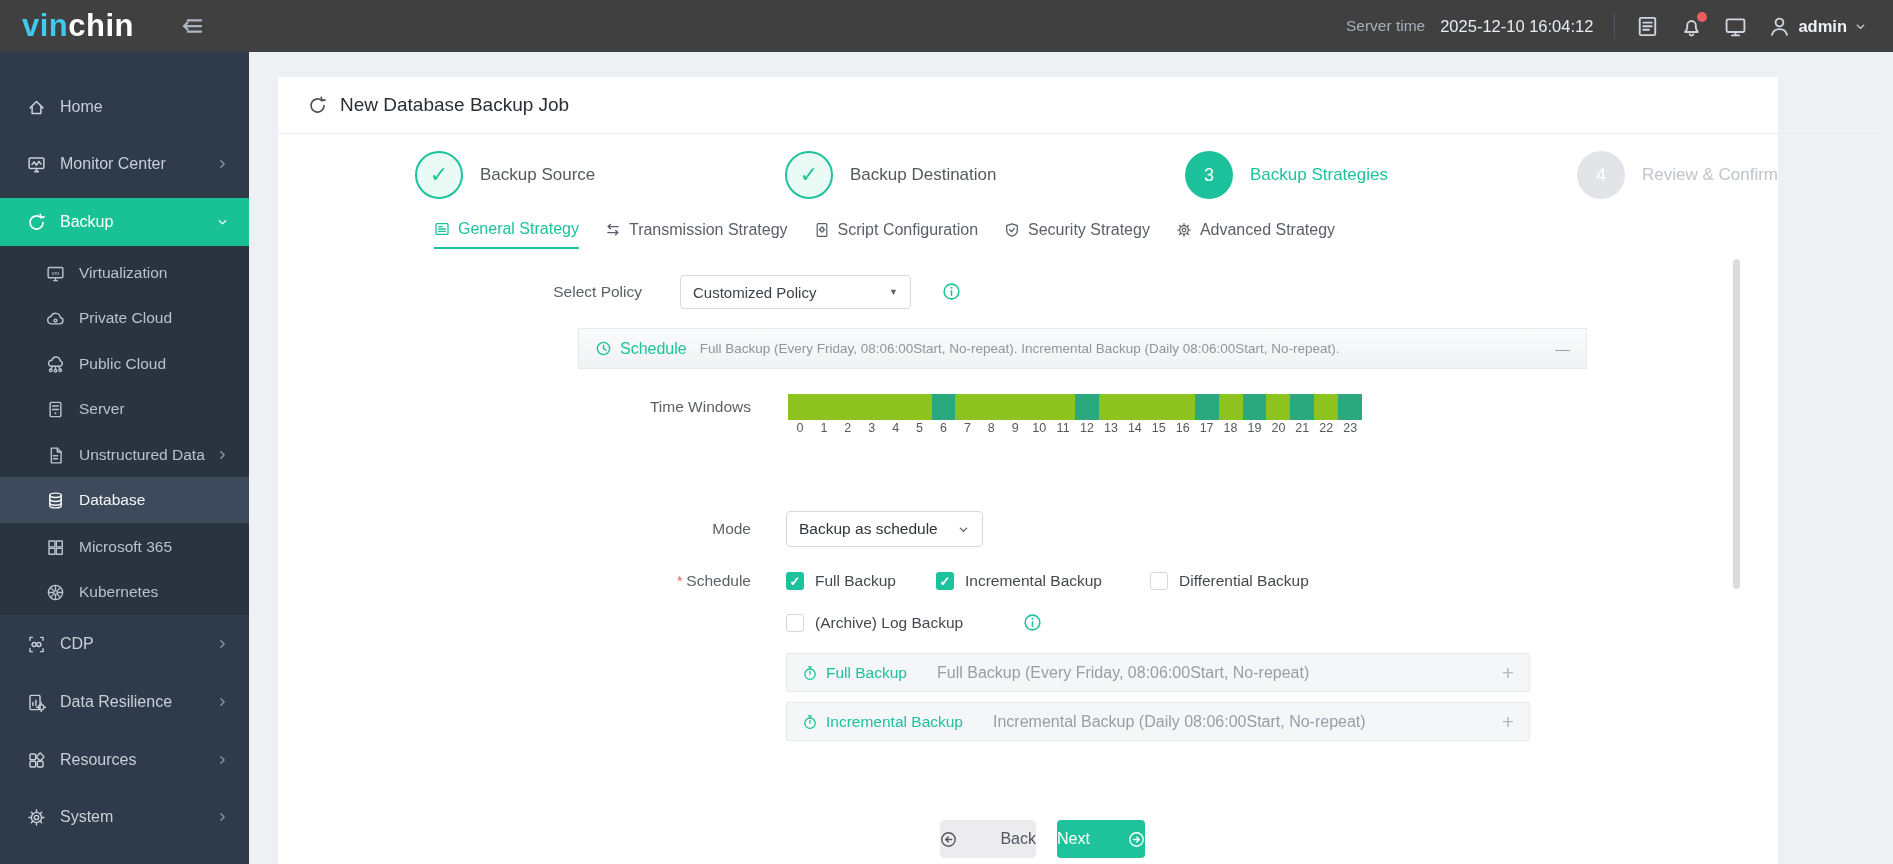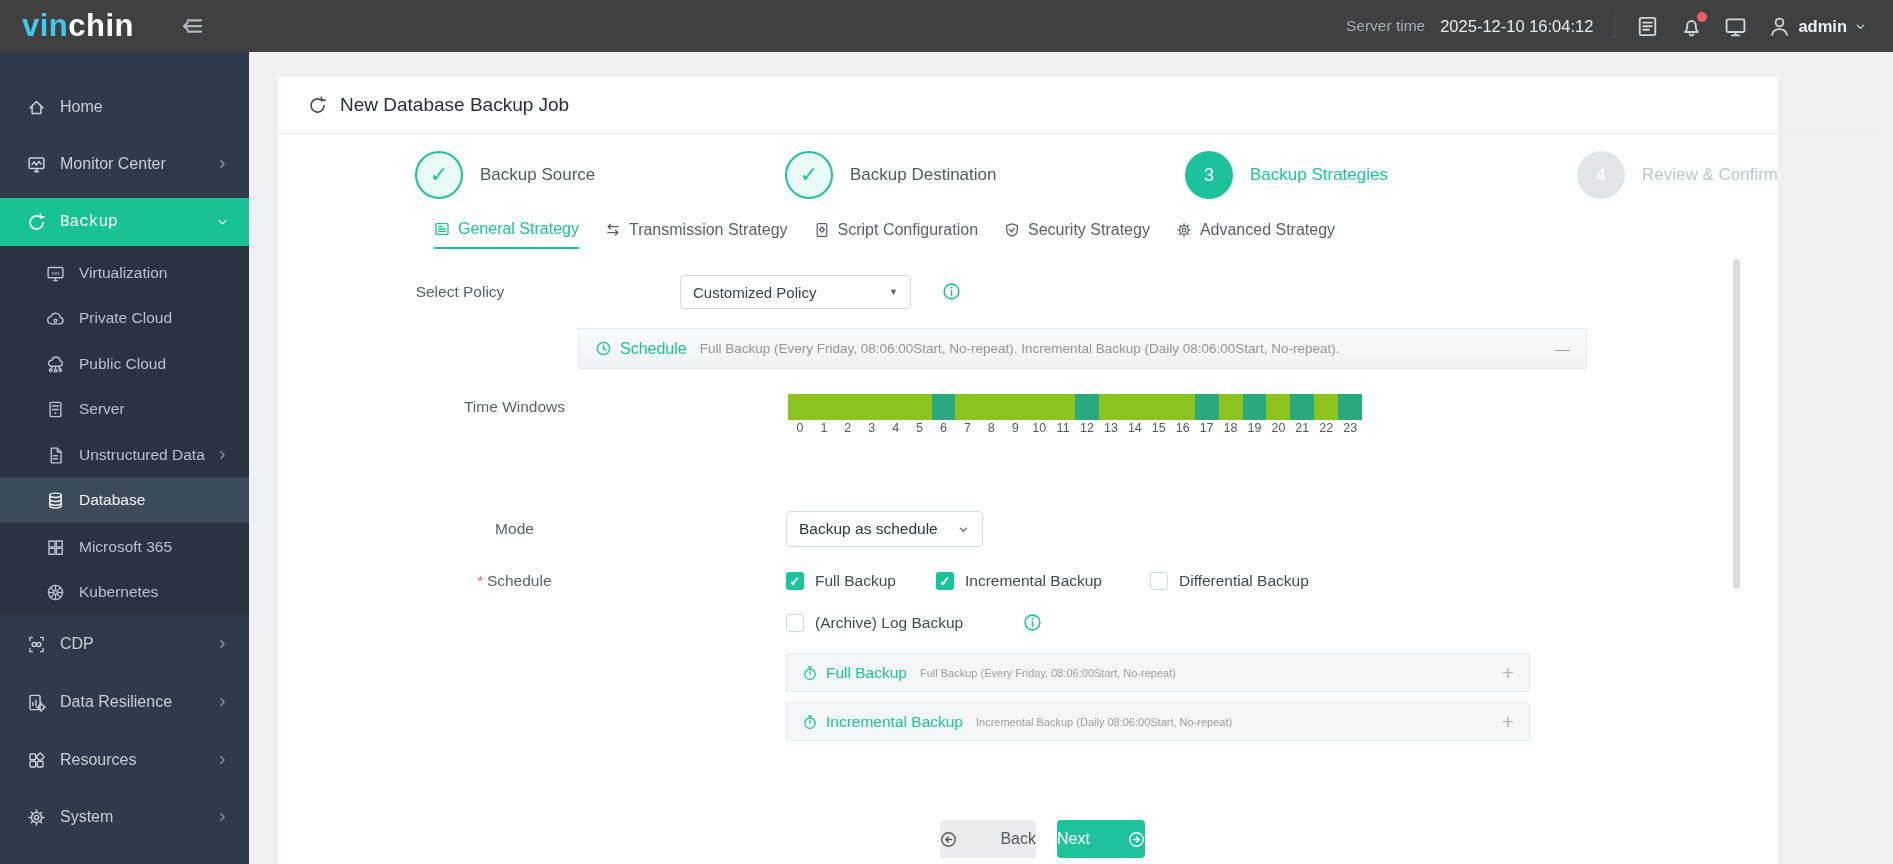--- a/index.html
+++ b/index.html
@@ -54,21 +54,21 @@
   .step-label.current { color:#1cc29c; }
   .step-label.upcoming { color:#c0c4cb; }
 
   
   .tabs { position:absolute; left:156px; top:143px; display:flex; gap:26px; }
   .tab { display:flex; align-items:center; gap:8px; font-size:16px; color:#5a5f68; padding-bottom:9px; cursor:pointer; white-space:nowrap; }
   .tab svg { width:16px; height:16px; }
   .tab.active { color:#1cc29c; border-bottom:2px solid #1cc29c; }
 
   
-  .form-label { position:absolute; text-align:center; font-size:15.5px; color:#5d6066; white-space:nowrap; }
+  .form-label { position:absolute; text-align:right; font-size:15.5px; color:#5d6066; white-space:nowrap; }
   .lbl-sp   { left:0; width:364px; top:198px; height:34px; line-height:34px; }
   .lbl-tw   { left:0; width:473px; top:317px; height:26px; line-height:26px; }
   .lbl-mode { left:0; width:473px; top:434px; height:36px; line-height:36px; }
   .lbl-sch  { left:0; width:473px; top:494px; height:20px; line-height:20px; }
   .req { color:#f15b5b; font-style:normal; margin-right:4px; font-size:14px; }
 
   .select { position:absolute; background:#fff; border:1px solid #d5d9e0; border-radius:4px; display:flex; align-items:center; padding:0 12px; font-size:15px; color:#3c4048; cursor:pointer; }
   .sel-policy { left:402px; top:198px; width:231px; height:34px; }
   .sel-mode   { left:508px; top:434px; width:197px; height:36px; font-size:15.5px; color:#2f3339; }
   .caret-solid { margin-left:auto; font-size:9px; color:#5f6368; }
@@ -95,21 +95,21 @@
 
   .cb-wrap { position:absolute; display:flex; align-items:center; cursor:pointer; }
   .cb { width:18px; height:18px; border-radius:3px; flex:0 0 18px; }
   .cb.on { background:#1cc29c; color:#fff; font-size:13px; font-weight:bold; display:flex; align-items:center; justify-content:center; }
   .cb.off { background:#fff; border:1.5px solid #d3d7de; }
   .cb-label { margin-left:11px; font-size:15.5px; color:#45484e; white-space:nowrap; }
 
   .strategy-row { position:absolute; left:508px; width:744px; height:39px; background:#f5f6f8; border:1px solid #e7e9ec; border-radius:2px; display:flex; align-items:center; padding:0 15px; }
   .strategy-row .sw { color:#1cc29c; } .strategy-row .sw svg { width:16px; height:16px; }
   .strat-title { color:#1cc29c; font-size:15.5px; margin-left:8px; white-space:nowrap; }
-  .strat-desc { color:#989da6; font-size:11px; margin-left:13px; white-space:nowrap; }
+  .strat-desc { color:#989da6; font-size:16px; margin-left:30px; white-space:nowrap; }
   .strat-plus { margin-left:auto; color:#b4b8bf; font-size:21px; font-weight:300; cursor:pointer; }
 
   .scroll-thumb { position:absolute; left:1455px; top:182px; width:7px; height:330px; background:#d8dbe0; border-radius:4px; cursor:pointer; }
 
   .btn { position:absolute; top:743px; height:38px; border:none; border-radius:4px; font-size:16px; font-family:"Liberation Sans", sans-serif; display:flex; align-items:center; justify-content:space-between; gap:8px; cursor:pointer; }
   .btn svg { width:17px; height:17px; }
   .btn-back { left:662px; width:96px; background:#ececee; color:#53565c; }
   .btn-next { left:779px; width:88px; background:#1fc39b; color:#ffffff; }
 </style>
 </head>
@@ -181,21 +181,21 @@
           <path d="M6.5 14h3M8 11.4V14"></path>
         </svg>
       </span>
       <span class="s-label">Monitor Center</span>
       <span class="s-chev">
         <svg viewBox="0 0 16 16" fill="none" stroke="currentColor" stroke-width="1.7" stroke-linecap="round" stroke-linejoin="round">
           <path d="M6 4l4 4-4 4"></path>
         </svg>
       </span>
     </div>
-    <div class="side-item active" style="top: 146px; height: 48px; font-family: Liberation Mono, monospace;">
+    <div class="side-item active" style="top: 146px; height: 48px;">
       <span class="s-icon">
         <svg viewBox="0 0 16 16" fill="none" stroke="currentColor" stroke-width="1.4" stroke-linecap="round" stroke-linejoin="round">
           <path d="M13.5 8A5.5 5.5 0 1 1 11.5 3.76"></path>
           <path d="M11.2 1.2l.5 2.7 2.6-.6"></path>
         </svg>
       </span>
       <span class="s-label">Backup</span>
       <span class="s-chev">
         <svg viewBox="0 0 16 16" fill="none" stroke="currentColor" stroke-width="1.7" stroke-linecap="round" stroke-linejoin="round">
           <path d="M4 6.3 8 10.3 12 6.3"></path>

